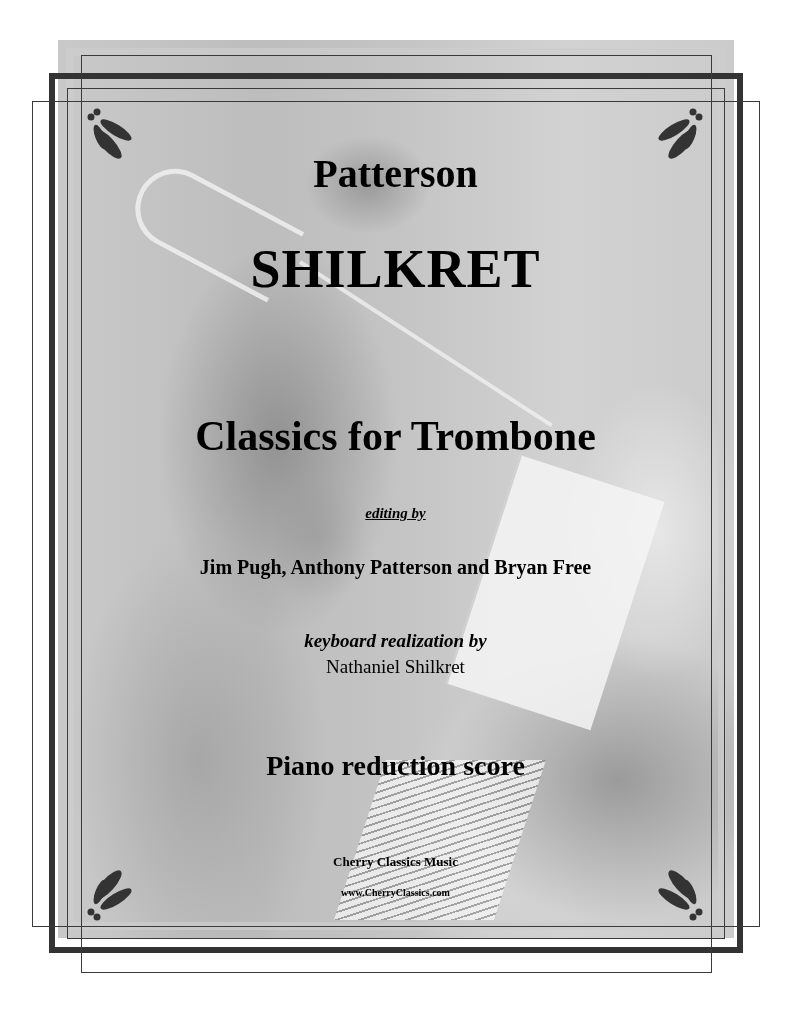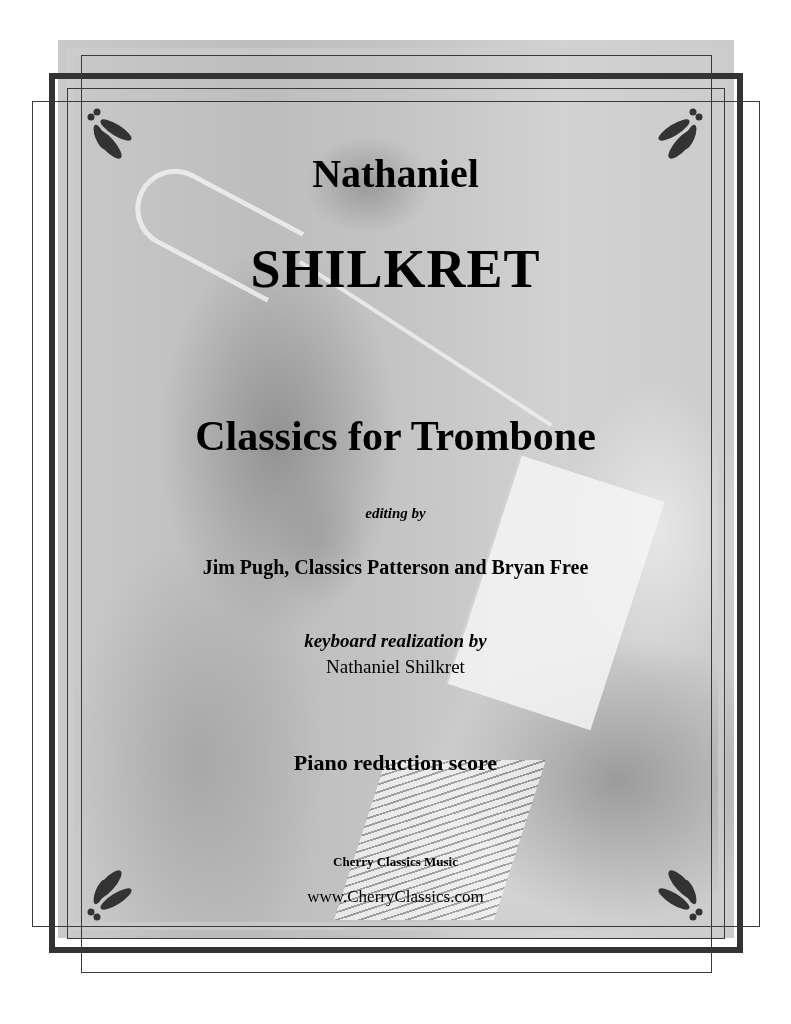--- a/index.html
+++ b/index.html
@@ -41,27 +41,27 @@
     .keys {
       position: absolute; left: 360px; top: 760px; width: 160px; height: 160px;
       background: repeating-linear-gradient(160deg, rgba(250,250,250,0.7) 0 6px, rgba(120,120,120,0.5) 6px 8px);
       transform: skewX(-18deg);
     }
     .corner { position: absolute; width: 56px; height: 56px; }
     .text { position: absolute; left: 0; width: 791px; text-align: center; color: #000; }
     .t-first { top: 150px; font-size: 40px; font-weight: bold; }
     .t-last { top: 238px; font-size: 54px; font-weight: bold; letter-spacing: 1px; }
     .t-title { top: 412px; font-size: 42px; font-weight: bold; }
-    .t-editing-label { top: 505px; font-size: 15px; font-weight: bold; font-style: italic; }
+    .t-editing-label { top: 505px; font-size: 15px; font-weight: bold; font-style: italic; text-decoration: underline; }
     .t-editors { top: 556px; font-size: 20px; font-weight: bold; }
     .t-keyboard-label { top: 630px; font-size: 19px; font-weight: bold; font-style: italic; }
     .t-keyboard-name { top: 656px; font-size: 19px; font-weight: normal; }
-    .t-edition { top: 750px; font-size: 22px; font-weight: bold; }
+    .t-edition { top: 750px; font-size: 28px; font-weight: bold; }
     .t-publisher { top: 854px; font-size: 13px; font-weight: bold; }
-    .t-website { top: 887px; font-size: 17px; font-weight: normal; }
+    .t-website { top: 887px; font-size: 10px; font-weight: bold; }
   </style>
 </head>
 <body>
 
 <div class="photo-area"></div>
 <div class="inner-photo-light"></div>
 <div class="trombone-slide"></div>
 <div class="trombone-tube"></div>
 <div class="sheet-music"></div>
 <div class="keys"></div>
@@ -101,22 +101,22 @@
 <svg class="corner" style="left:648px; top:866px; transform:scale(-1,-1);" viewBox="0 0 56 56">
   <g fill="#333333">
     <circle cx="11" cy="5" r="3.5"></circle>
       <circle cx="5" cy="10" r="3.5"></circle>
     <ellipse cx="30" cy="23" rx="18" ry="5.5" transform="rotate(32 30 23)"></ellipse>
     <ellipse cx="22" cy="37" rx="19" ry="6.5" transform="rotate(48 22 37)"></ellipse>
     <ellipse cx="14" cy="30" rx="13" ry="4.5" transform="rotate(68 14 30)"></ellipse>
   </g>
 </svg>
 
-<div class="text t-first">Nathaniel</div>
+<div class="text t-first">Patterson</div>
 <div class="text t-last">SHILKRET</div>
 <div class="text t-title">Classics for Trombone</div>
 <div class="text t-editing-label">editing by</div>
-<div class="text t-editors">Jim Pugh, Classics Patterson and Bryan Free</div>
+<div class="text t-editors">Jim Pugh, Anthony Patterson and Bryan Free</div>
 <div class="text t-keyboard-label">keyboard realization by</div>
 <div class="text t-keyboard-name">Nathaniel Shilkret</div>
 <div class="text t-edition">Piano reduction score</div>
 <div class="text t-publisher">Cherry Classics Music</div>
 <div class="text t-website">www.CherryClassics.com</div>
 
 </body></html>

